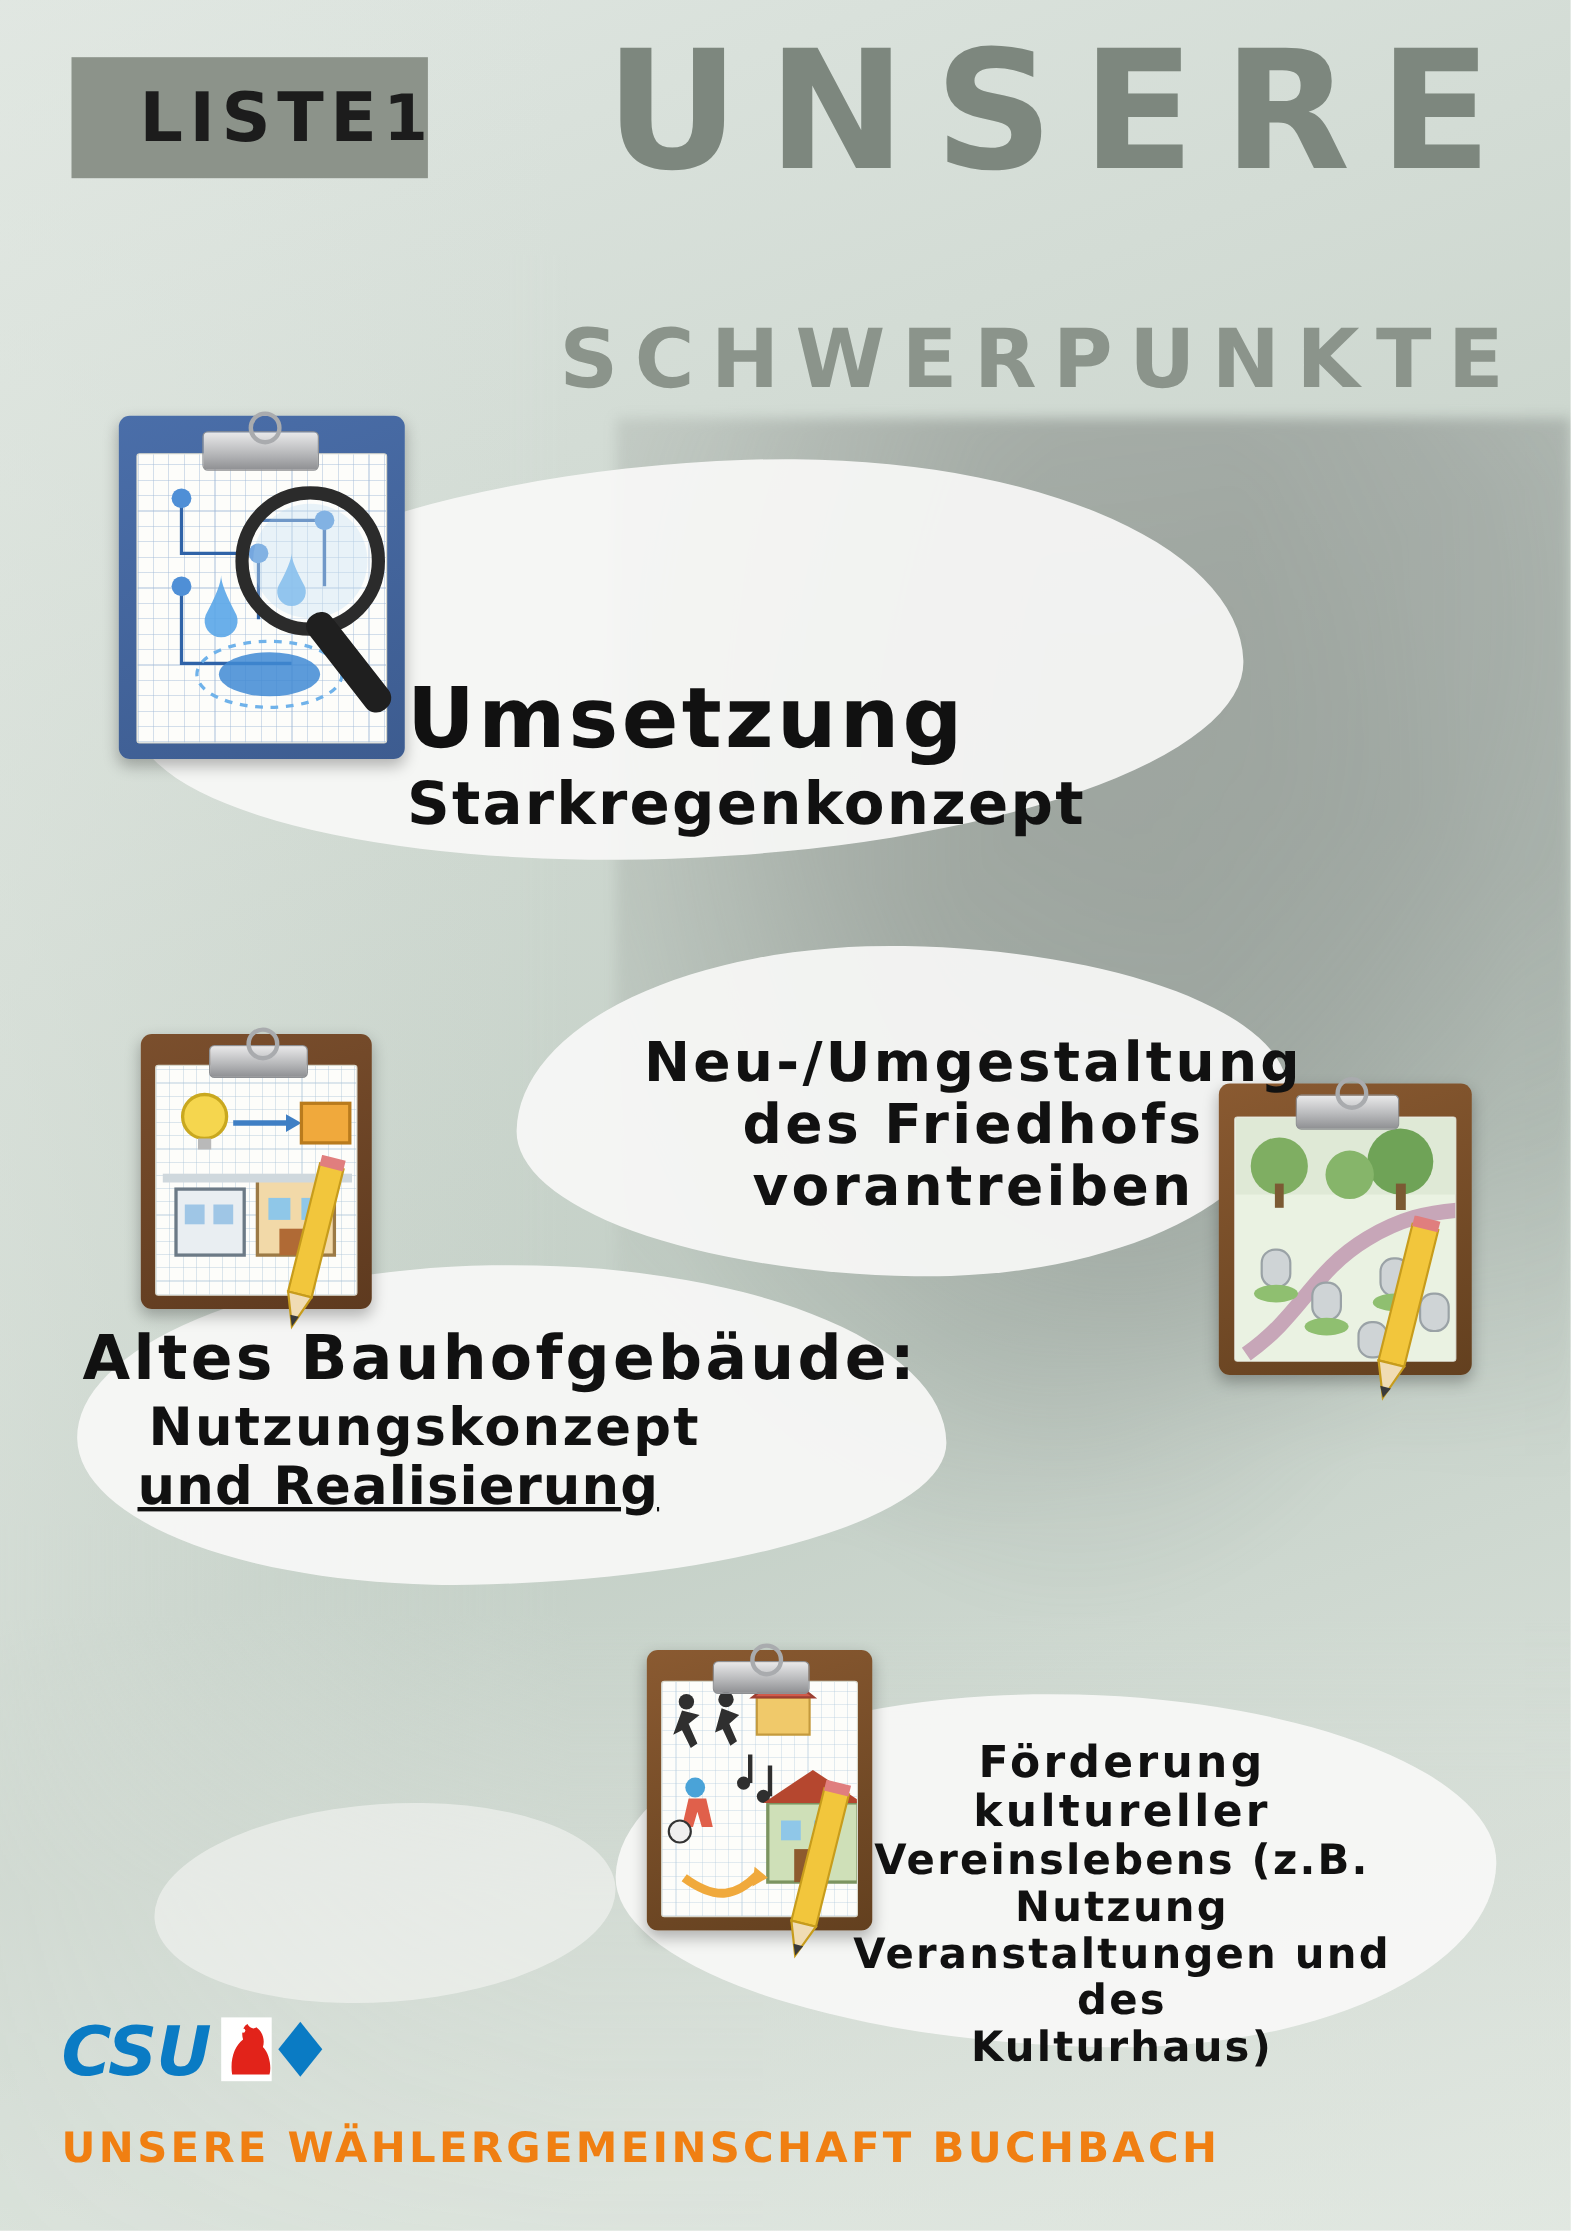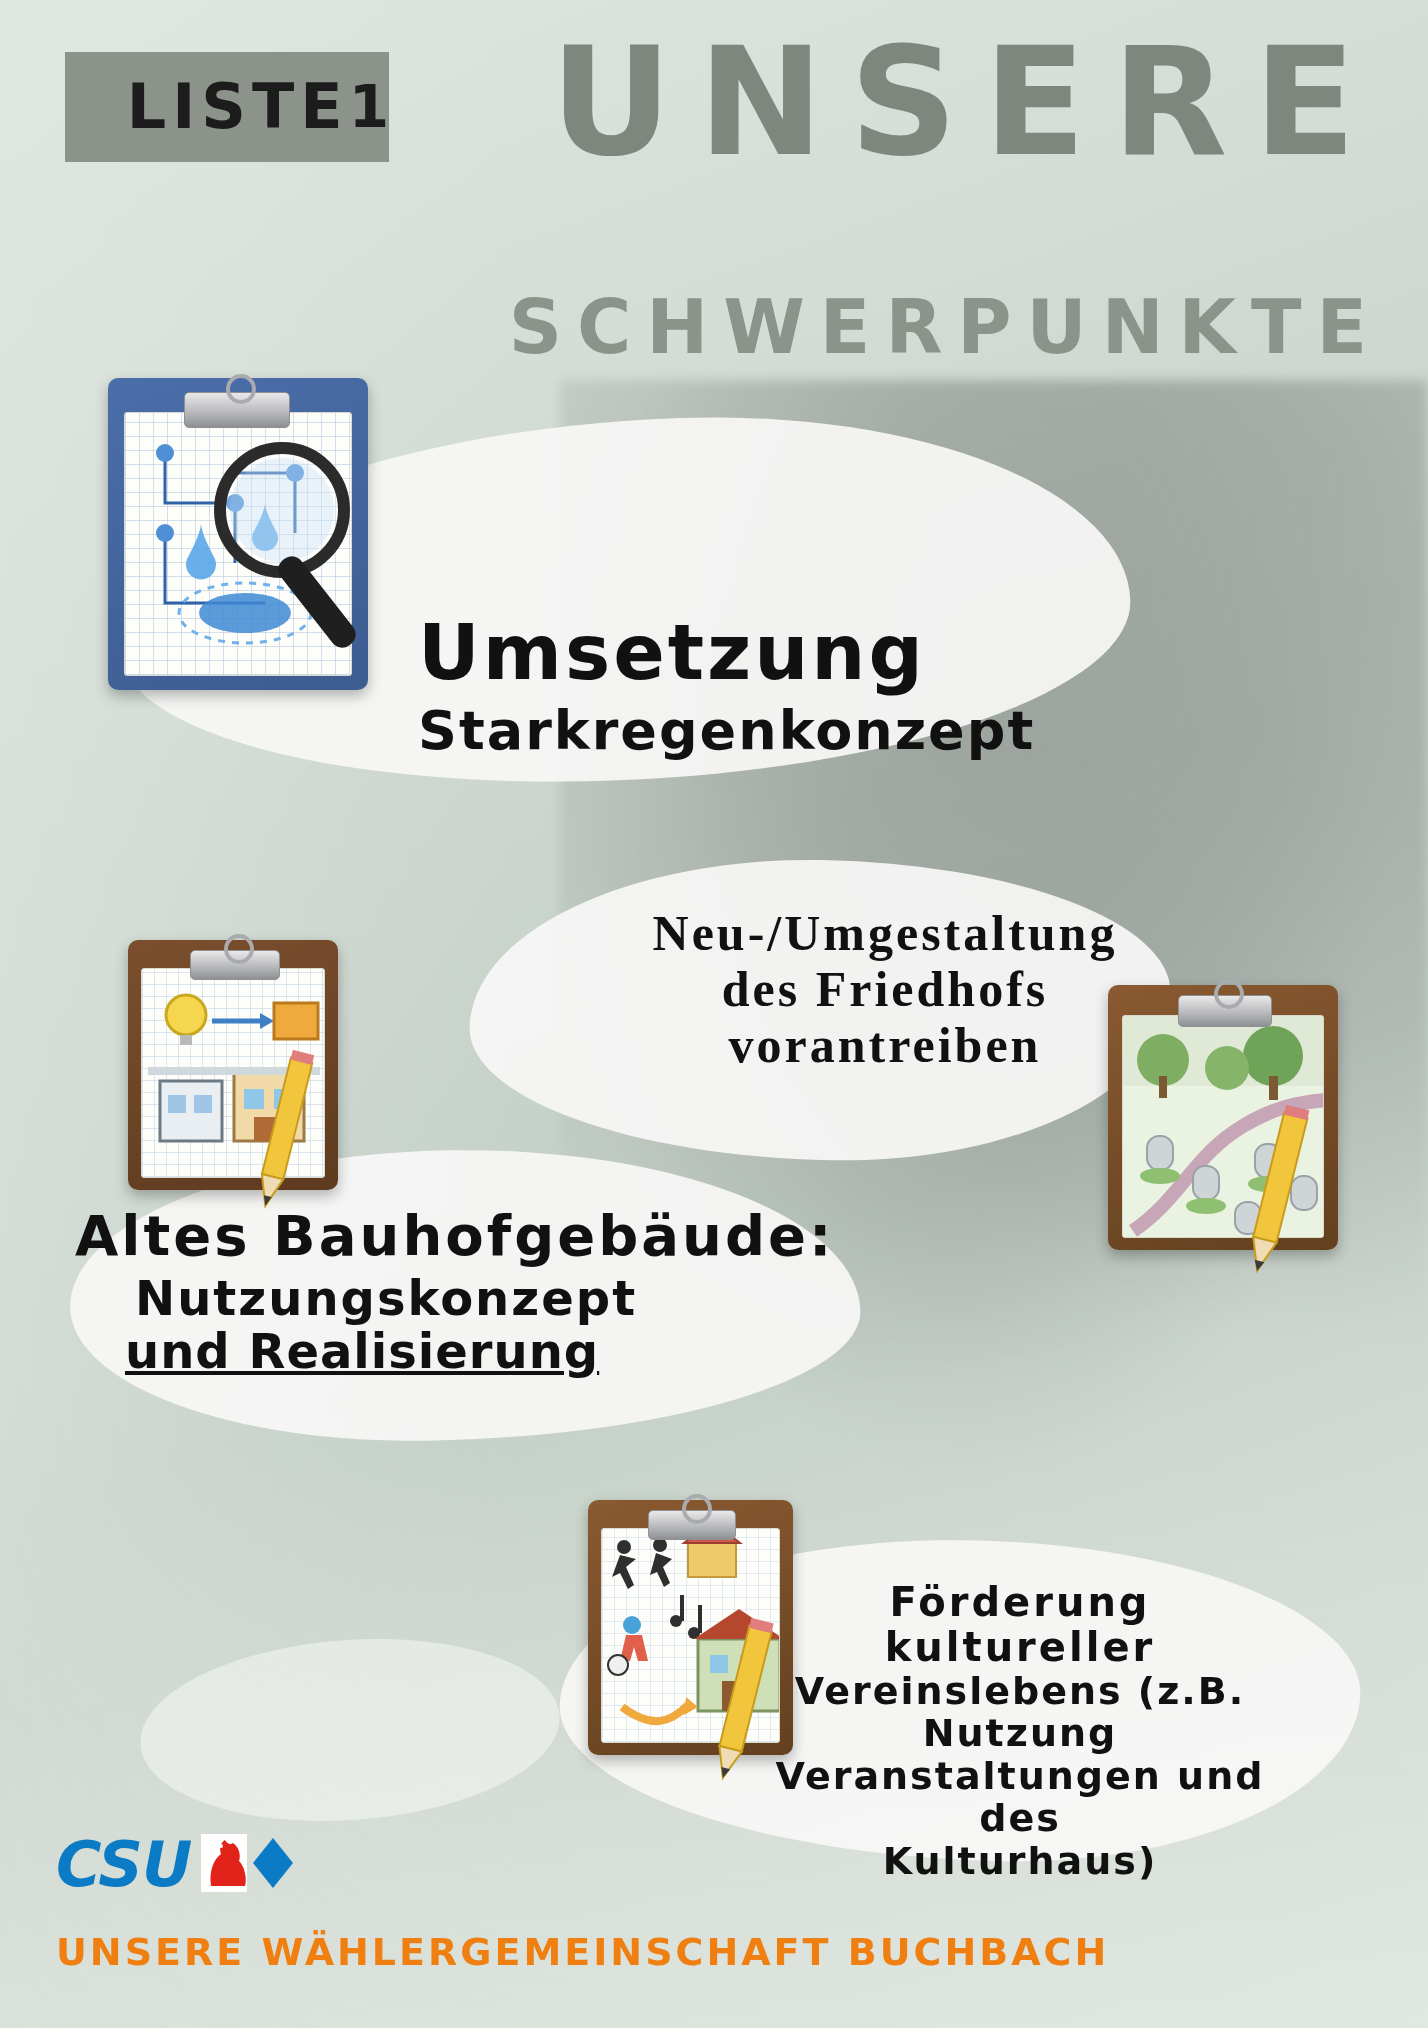--- a/index.html
+++ b/index.html
@@ -139,25 +139,25 @@
     position: absolute;
     color: #111111;
     font-family: "DejaVu Sans", sans-serif;
     font-weight: 700;
     line-height: 1.12;
   }
   .pt .l1 { font-size: 72px; letter-spacing: 3px; }
   .pt .l2 { font-size: 54px; letter-spacing: 2px; }
   .pt .l3 { font-size: 46px; letter-spacing: 1px; }
 
-  #point1 { left: 370px; top: 610px; margin-left: 48px; }
+  #point1 { left: 370px; top: 610px; }
   #point1 .l1 { font-size: 76px; }
   #point1 .l2 { font-size: 54px; margin-top: 6px; }
 
-  #point2 { left: 580px; top: 905px; text-align: center; width: 610px; font-family: Liberation Serif, serif; }
+  #point2 { left: 580px; top: 938px; text-align: center; width: 610px; }
   #point2 .l1 { font-size: 50px; }
 
   #point3 { left: 75px; top: 1205px; }
   #point3 .l1 { font-size: 56px; }
   #point3 .l2 { font-size: 48px; margin-top: 4px; padding-left: 60px; }
   #point3 .l3 { font-size: 48px; padding-left: 50px; text-decoration: underline; }
 
   #point4 { left: 760px; top: 1580px; width: 520px; text-align: center; }
   #point4 .l1 { font-size: 40px; text-align: center; }
   #point4 .l2 { font-size: 38px; }

